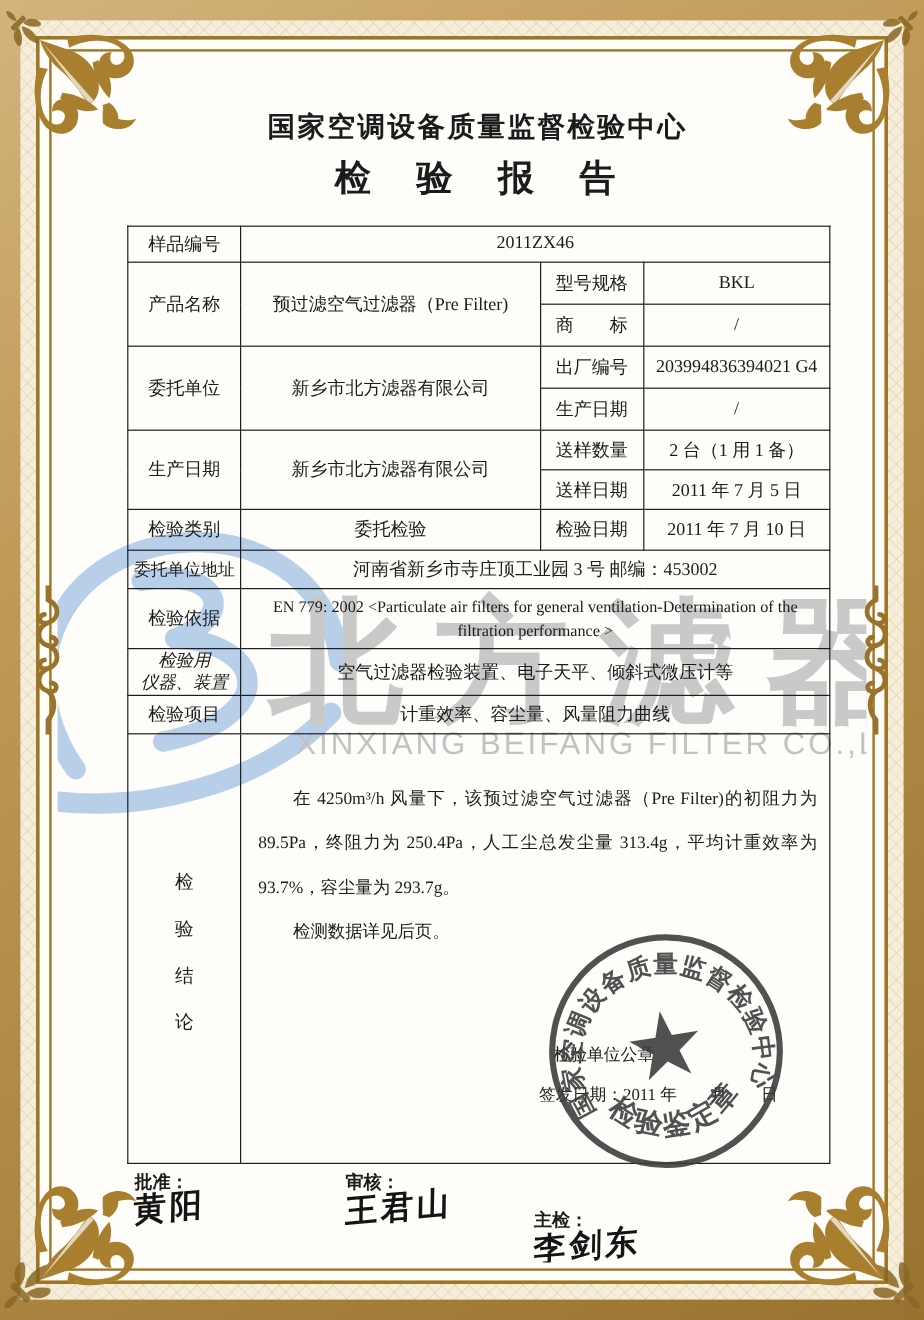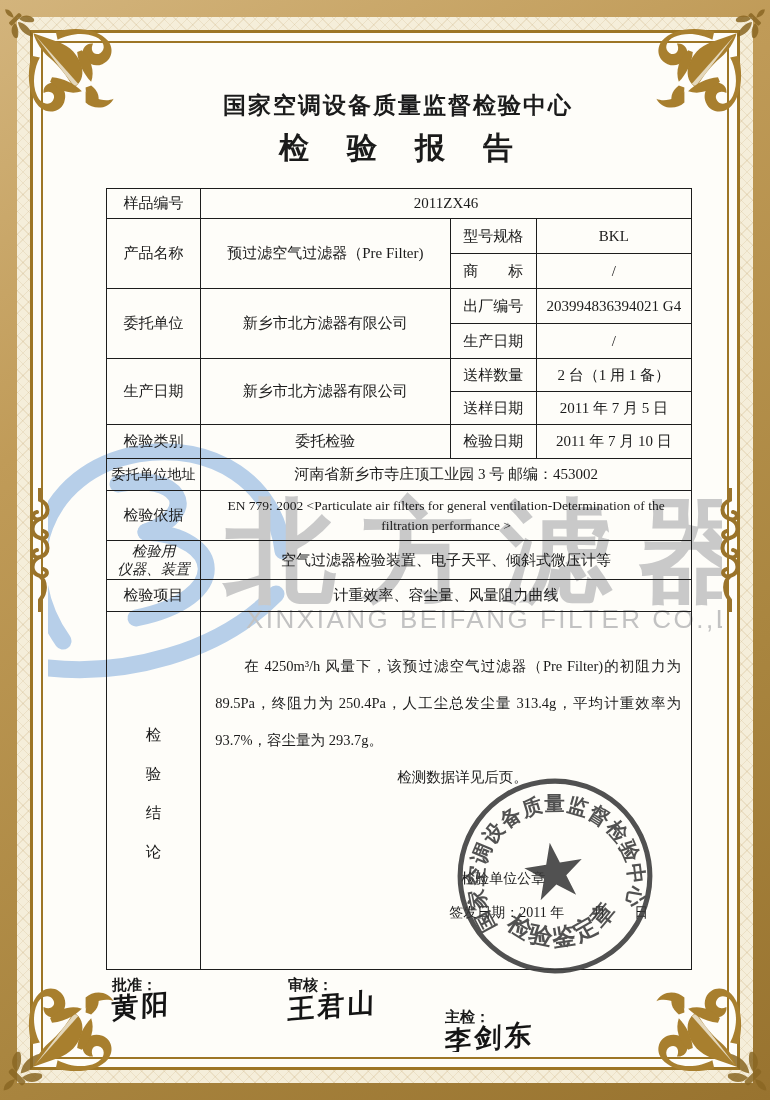--- a/index.html
+++ b/index.html
@@ -56,21 +56,21 @@
   td.left{text-align:left;padding-left:14px;}
   tr.h30{height:30px;} tr.h35{height:35px;} tr.h33{height:33px;} tr.h34{height:34px;}
   tr.h32{height:32px;font-family:Liberation Serif, serif;} tr.h50{height:50px;} tr.h36{height:36px;} tr.h358{height:358px;}
   .basis-cell{font-size:13.5px;line-height:1.45;padding:2px 8px;}
   .appa-lab div{line-height:1.25;font-size:14.5px;font-style:italic;}
 
   .concl-cell{vertical-align:top !important;position:relative;padding:0 !important;}
   .concl-lab{vertical-align:top !important;}
   .concl-lab-inner{display:flex;flex-direction:column;align-items:center;gap:18px;padding-top:112px;font-size:15.5px;}
   .concl-text{padding:36px 10px 0 14px;text-align:justify;font-size:14.5px;line-height:37px;text-indent:2em;}
-  .concl-next{padding:0 10px 0 14px;font-size:14.5px;line-height:37px;text-indent:2em;text-align:center;}
+  .concl-next{padding:0 10px 0 14px;font-size:14.5px;line-height:37px;text-indent:2em;text-align:left;}
   .seal-unit{position:absolute;left:260px;top:258px;font-size:14px;white-space:nowrap;z-index:1;}
   .issue-date{position:absolute;left:248px;top:292px;font-size:14px;white-space:nowrap;z-index:1;}
   .stamp-wrap{position:absolute;left:252px;top:162px;width:204px;height:204px;z-index:3;
     transform:rotate(-9deg);opacity:.88;}
 
   .footer-row{position:absolute;left:58px;top:928px;width:584px;z-index:2;font-size:15px;font-weight:bold;}
   .sig-block{position:absolute;top:0;display:flex;align-items:flex-start;white-space:nowrap;flex-direction:column;}
   .sig-approve{left:6px;} .sig-review{left:182px;} .sig-chief{left:339px;margin-top:32px;}
   .sig-name{font-size:27px;font-weight:600;display:inline-block;
     transform:rotate(-5deg) translateY(-7px) skewX(-6deg);letter-spacing:3px;color:#141414;}

